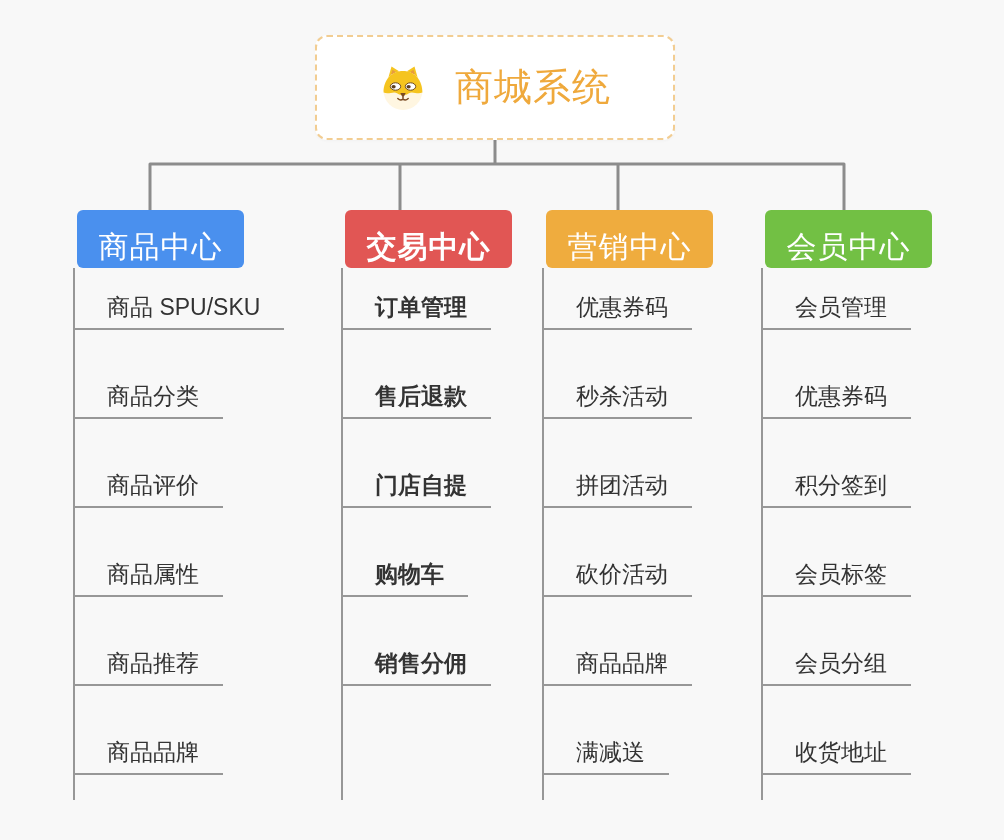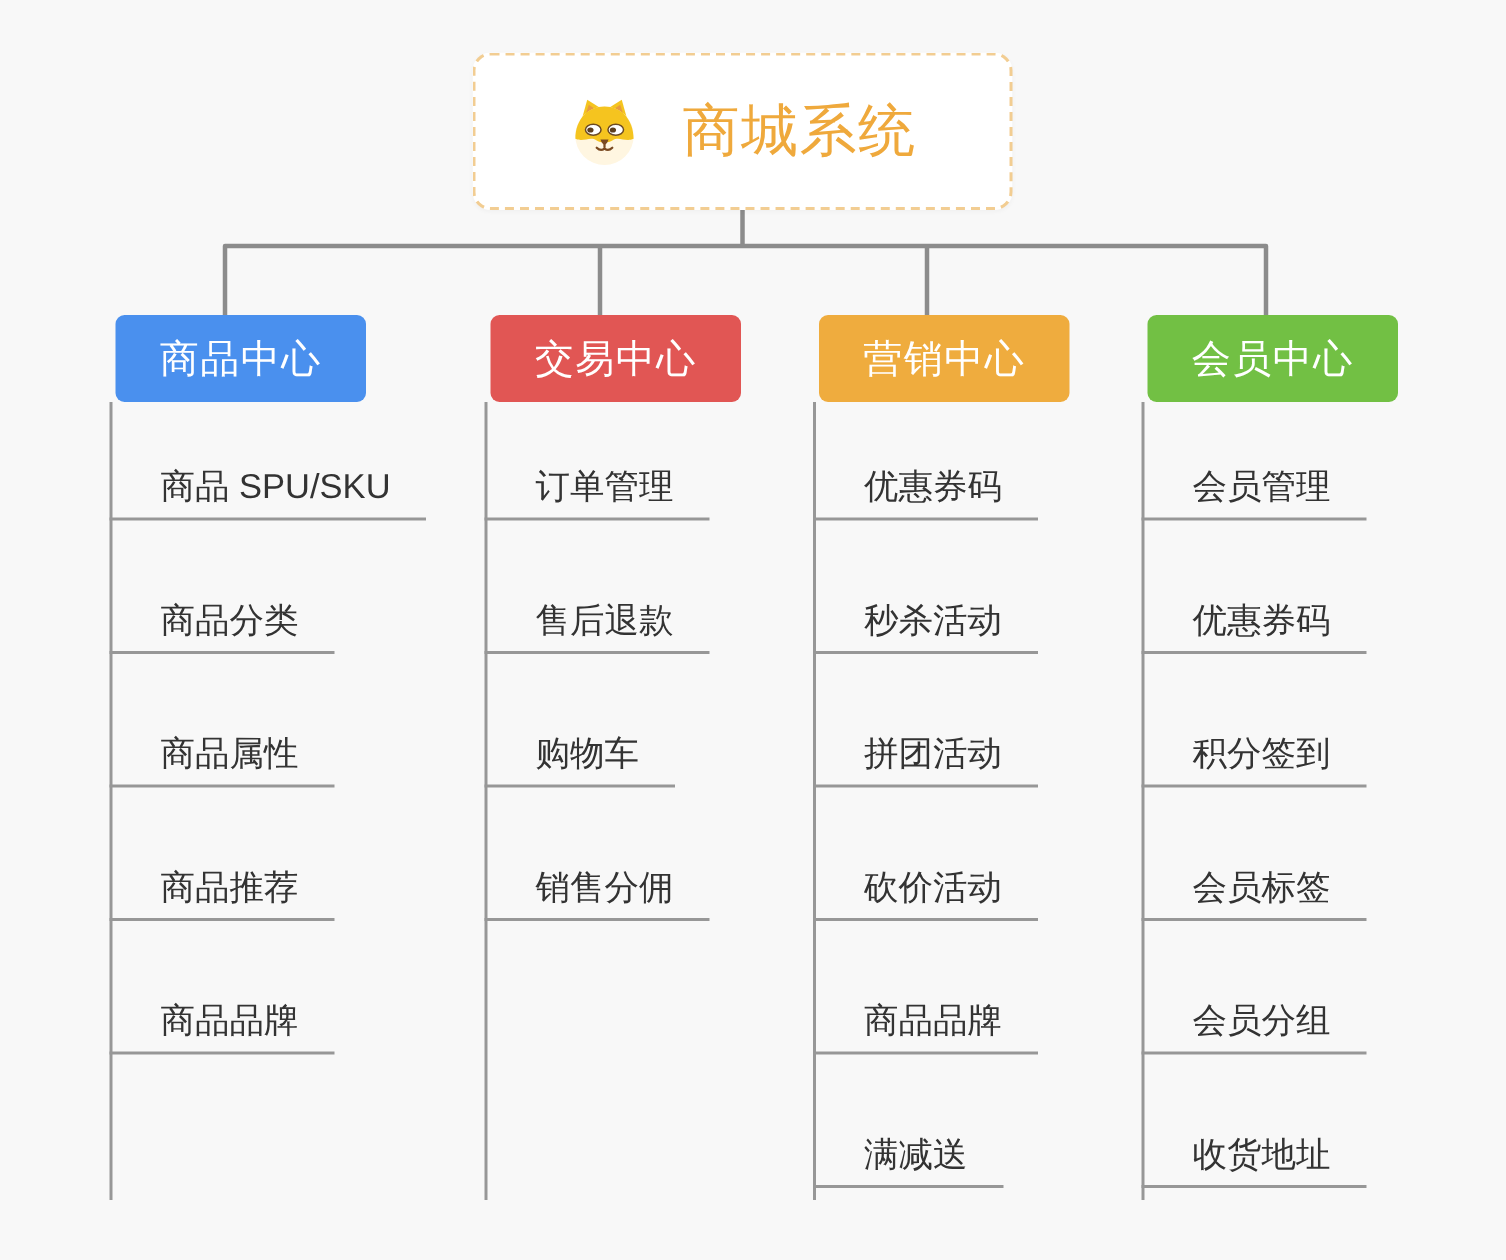--- a/index.html
+++ b/index.html
@@ -59,31 +59,31 @@
   }
   .root-icon { width: 48px; height: 48px; display: block; }
   
   .branch {
     position: absolute;
     top: 210px;
     width: 187px;
     z-index: 1;
   }
   .branch.b1 { left: 57px; }
-  .branch.b2 { left: 307px; }
+  .branch.b2 { left: 325px; font-weight: bold; }
   .branch.b3 { left: 526px; }
   .branch.b4 { left: 745px; }
   .branch-box {
     height: 58px;
     border-radius: 6px;
     display: flex;
-    align-items: center;
+    align-items: flex-end;
     justify-content: center;
     color: var(--branch-text);
-    font-size: 26px;
+    font-size: 30px;
     white-space: nowrap;
     letter-spacing: 1px;
     cursor: pointer;
     margin-left: 20px;
   }
   .children {
     position: relative;
     width: 260px;
   }
   .children::before {           
@@ -91,21 +91,21 @@
     position: absolute;
     left: 16px; top: 0;
     width: 2px; height: 532px;
     background: var(--underline);
   }
   .child {
     height: 89px;
     display: flex;
     align-items: flex-end;
   }
-  .child:first-child { height: 79px; }
+  .child:first-child { height: 62px; }
   .child-label {
     display: inline-block;
     margin-left: 16px;
     border-bottom: 2px solid var(--underline);
     padding: 0 24px 5px 34px;
     font-size: 23px;
     color: var(--child-text);
     white-space: nowrap;
     cursor: pointer;
   }
@@ -144,20 +144,23 @@
       <span>商品中心</span>
     </div>
     <div class="children">
       <div class="child">
         <span class="child-label">商品 SPU/SKU</span>
         </div>
       <div class="child">
         <span class="child-label">商品分类</span>
         </div>
       <div class="child">
+        <span class="child-label">商品评价</span>
+        </div>
+      <div class="child">
         <span class="child-label">商品属性</span>
         </div>
       <div class="child">
         <span class="child-label">商品推荐</span>
         </div>
       <div class="child">
         <span class="child-label">商品品牌</span>
         </div>
     </div>
   </div>
@@ -167,20 +170,23 @@
       <span>交易中心</span>
     </div>
     <div class="children">
       <div class="child">
         <span class="child-label">订单管理</span>
         </div>
       <div class="child">
         <span class="child-label">售后退款</span>
         </div>
       <div class="child">
+        <span class="child-label">门店自提</span>
+        </div>
+      <div class="child">
         <span class="child-label">购物车</span>
         </div>
       <div class="child">
         <span class="child-label">销售分佣</span>
         </div>
     </div>
   </div>
 
   <div class="branch b3">
     <div class="branch-box" style="background-color: rgb(239, 172, 62);">

